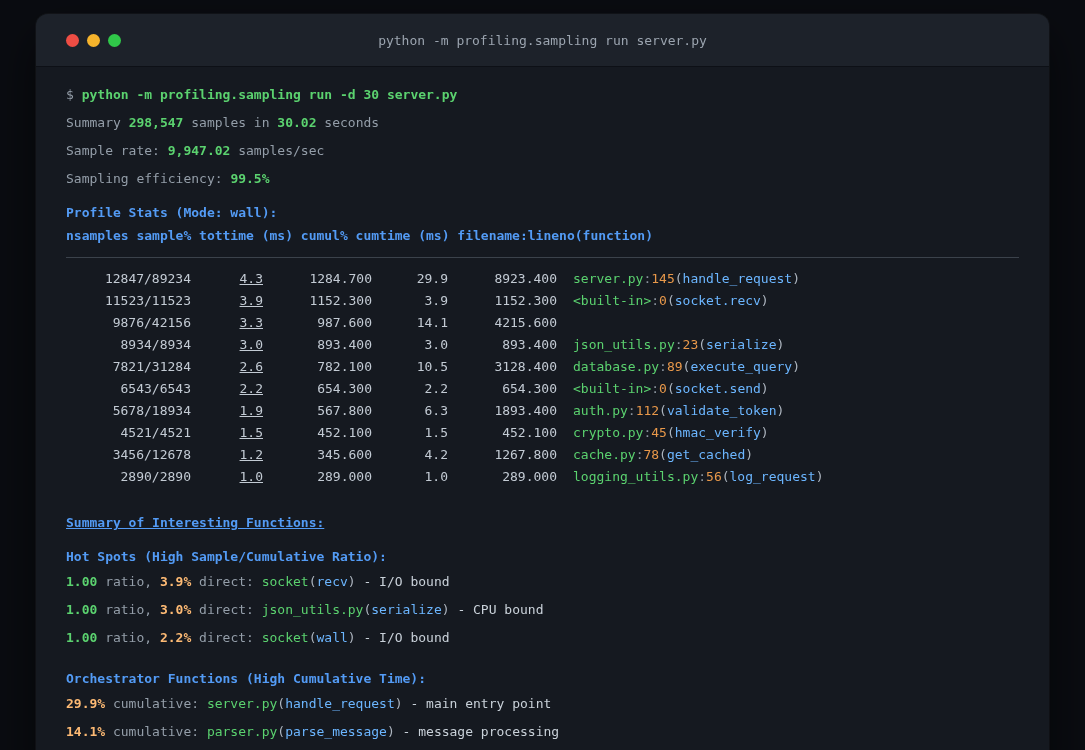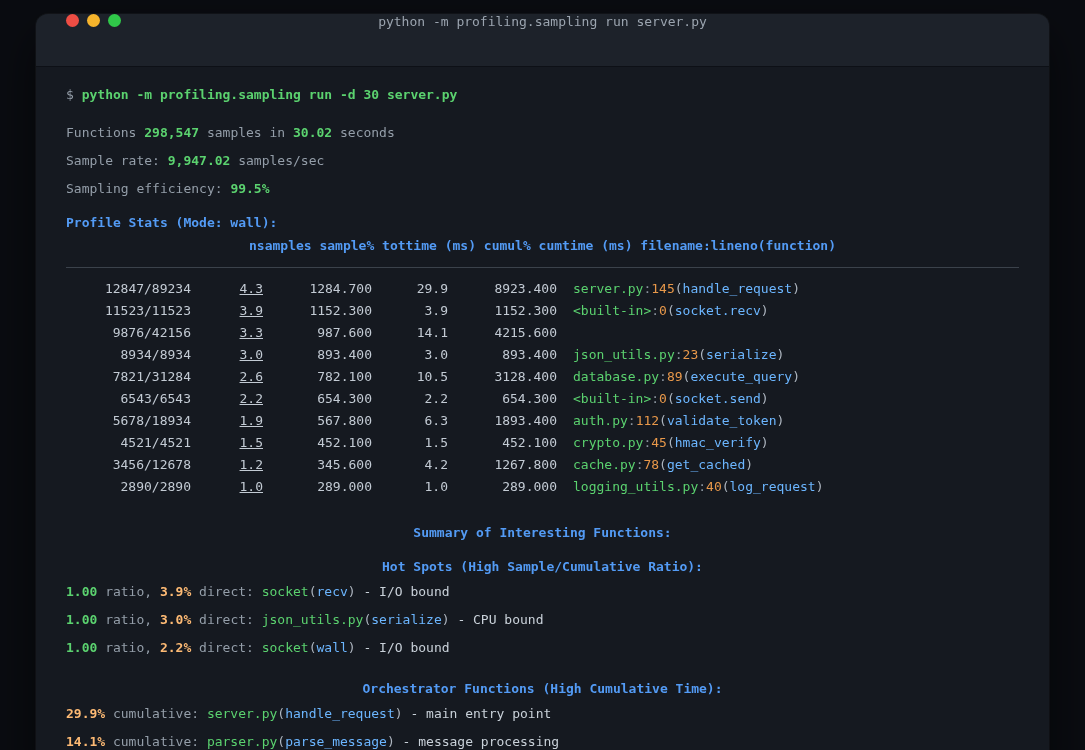--- a/index.html
+++ b/index.html
@@ -2,67 +2,67 @@
 <html><head>
 <meta charset="utf-8">
 <style>
   * { margin:0; padding:0; box-sizing:border-box; }
   html,body { width:1085px; height:750px; background:#0a0c11; overflow:hidden;
               font-family:"DejaVu Sans Mono", monospace; }
   .window { position:absolute; left:36px; top:14px; width:1013px; height:770px;
             background:#151920; border-radius:12px; overflow:hidden;
             box-shadow:0 0 0 1px rgba(255,255,255,0.035), 0 20px 50px rgba(0,0,0,0.55); }
   .titlebar { height:53px; background:#1d222a; border-bottom:1px solid #0d1016;
-              display:flex; align-items:flex-start; position:relative; }
+              display:flex; align-items:center; position:relative; }
   .dots { position:absolute; left:30px; display:flex; gap:8px; }
   .dot { width:13px; height:13px; border-radius:50%; cursor:default; }
   .dot.red { background:#ee4d44; } .dot.yellow { background:#f6b42c; } .dot.green { background:#30c849; }
   .title { width:100%; text-align:center; color:#9ba4af; font-size:13px; }
   .content { padding:14px 30px 0 30px; font-size:13px; color:#949ea9; }
   .lh28 { line-height:28px; white-space:nowrap; }
-  .lh22 { line-height:22px; white-space:nowrap;text-align:center; }
+  .lh22 { line-height:22px; white-space:nowrap; }
   .g   { color:#5bd26f; font-weight:bold; }          
   .gn  { color:#5bd26f; }                            
   .o   { color:#fdba74; font-weight:bold; }          
   .on  { color:#e8984a; }                            
   .bl  { color:#539bf5; font-weight:bold; }          
   .fn  { color:#6cb6ff; }                            
   .dim { color:#949ea9; }
   .bright { color:#c9d1d9; }
   .pr  { color:#aeb6c0; }                            
   .co  { color:#8b949e; }                            
-  .cmd-line { margin-top:0; margin-bottom:10px; }
+  .cmd-line { margin-top:0; }
   .stats-head { margin-top:8px; line-height:24px; white-space:nowrap; }
   .divider { height:0; border-top:1px solid #3b424b; margin:10px 0 10px 0; width:953px; }
   .t-row { display:flex; line-height:22px; color:#c3cbd4; white-space:pre; }
   .cA { width:125px; text-align:right; } .cB { width:72px;  text-align:right;text-decoration:underline; }
   .cC { width:109px; text-align:right; } .cD { width:76px;  text-align:right; }
   .cE { width:109px; text-align:right; } .cF { margin-left:16px; text-align:left; }
-  .summary-head { margin-top:24px; }
+  .summary-head { margin-top:24px;text-decoration:underline; }
   .sub-head { margin-top:12px; }
   .orc-head { margin-top:16px; }
 </style>
 </head>
 <body>
 
 <div class="window">
   <div class="titlebar">
     <div class="dots">
       <span class="dot red"></span>
       <span class="dot yellow"></span>
       <span class="dot green"></span>
     </div>
     <div class="title">python -m profiling.sampling run server.py</div>
   </div>
 
   <div class="content">
 
     <div class="lh28 cmd-line"><span class="dim">$</span> <span class="g">python -m profiling.sampling run -d 30 server.py</span></div>
 
-    <div class="lh28"><span class="dim">Functions</span> <span class="g">298,547</span> <span class="dim">samples in</span> <span class="g">30.02</span> <span class="dim">seconds</span></div>
+    <div class="lh28"><span class="dim">Summary</span> <span class="g">298,547</span> <span class="dim">samples in</span> <span class="g">30.02</span> <span class="dim">seconds</span></div>
 
     <div class="lh28"><span class="dim">Sample rate:</span> <span class="g">9,947.02</span> <span class="dim">samples/sec</span></div>
 
     <div class="lh28"><span class="dim">Sampling efficiency:</span> <span class="g">99.5%</span></div>
 
     <div class="stats-head bl">Profile Stats (Mode: wall):</div>
     <div class="lh22 bl">nsamples sample% tottime (ms) cumul% cumtime (ms) filename:lineno(function)</div>
     <div class="divider"></div>
 
     <div>
@@ -78,21 +78,21 @@
         <div class="t-row"><span class="cA">7821/31284</span><span class="cB">2.6</span><span class="cC">782.100</span><span class="cD">10.5</span><span class="cE">3128.400</span><span class="cF"><span class="gn">database.py</span><span class="co">:</span><span class="on">89</span><span class="pr">(</span><span class="fn">execute_query</span><span class="pr">)</span></span></div>
 
         <div class="t-row"><span class="cA">6543/6543</span><span class="cB">2.2</span><span class="cC">654.300</span><span class="cD">2.2</span><span class="cE">654.300</span><span class="cF"><span class="gn">&lt;built-in&gt;</span><span class="co">:</span><span class="on">0</span><span class="pr">(</span><span class="fn">socket.send</span><span class="pr">)</span></span></div>
 
         <div class="t-row"><span class="cA">5678/18934</span><span class="cB">1.9</span><span class="cC">567.800</span><span class="cD">6.3</span><span class="cE">1893.400</span><span class="cF"><span class="gn">auth.py</span><span class="co">:</span><span class="on">112</span><span class="pr">(</span><span class="fn">validate_token</span><span class="pr">)</span></span></div>
 
         <div class="t-row"><span class="cA">4521/4521</span><span class="cB">1.5</span><span class="cC">452.100</span><span class="cD">1.5</span><span class="cE">452.100</span><span class="cF"><span class="gn">crypto.py</span><span class="co">:</span><span class="on">45</span><span class="pr">(</span><span class="fn">hmac_verify</span><span class="pr">)</span></span></div>
 
         <div class="t-row"><span class="cA">3456/12678</span><span class="cB">1.2</span><span class="cC">345.600</span><span class="cD">4.2</span><span class="cE">1267.800</span><span class="cF"><span class="gn">cache.py</span><span class="co">:</span><span class="on">78</span><span class="pr">(</span><span class="fn">get_cached</span><span class="pr">)</span></span></div>
 
-        <div class="t-row"><span class="cA">2890/2890</span><span class="cB">1.0</span><span class="cC">289.000</span><span class="cD">1.0</span><span class="cE">289.000</span><span class="cF"><span class="gn">logging_utils.py</span><span class="co">:</span><span class="on">40</span><span class="pr">(</span><span class="fn">log_request</span><span class="pr">)</span></span></div>
+        <div class="t-row"><span class="cA">2890/2890</span><span class="cB">1.0</span><span class="cC">289.000</span><span class="cD">1.0</span><span class="cE">289.000</span><span class="cF"><span class="gn">logging_utils.py</span><span class="co">:</span><span class="on">56</span><span class="pr">(</span><span class="fn">log_request</span><span class="pr">)</span></span></div>
       </div>
 
     <div class="lh22 bl summary-head">Summary of Interesting Functions:</div>
 
     <div class="lh22 bl sub-head">Hot Spots (High Sample/Cumulative Ratio):</div>
     <div>
 
         <div class="lh28"><span class="g">1.00</span> <span class="dim">ratio,</span> <span class="o">3.9%</span> <span class="dim">direct:</span> <span class="gn">socket</span><span class="pr">(</span><span class="fn">recv</span><span class="pr">)</span> <span class="bright">- I/O bound</span></div>
 
         <div class="lh28"><span class="g">1.00</span> <span class="dim">ratio,</span> <span class="o">3.0%</span> <span class="dim">direct:</span> <span class="gn">json_utils.py</span><span class="pr">(</span><span class="fn">serialize</span><span class="pr">)</span> <span class="bright">- CPU bound</span></div>

